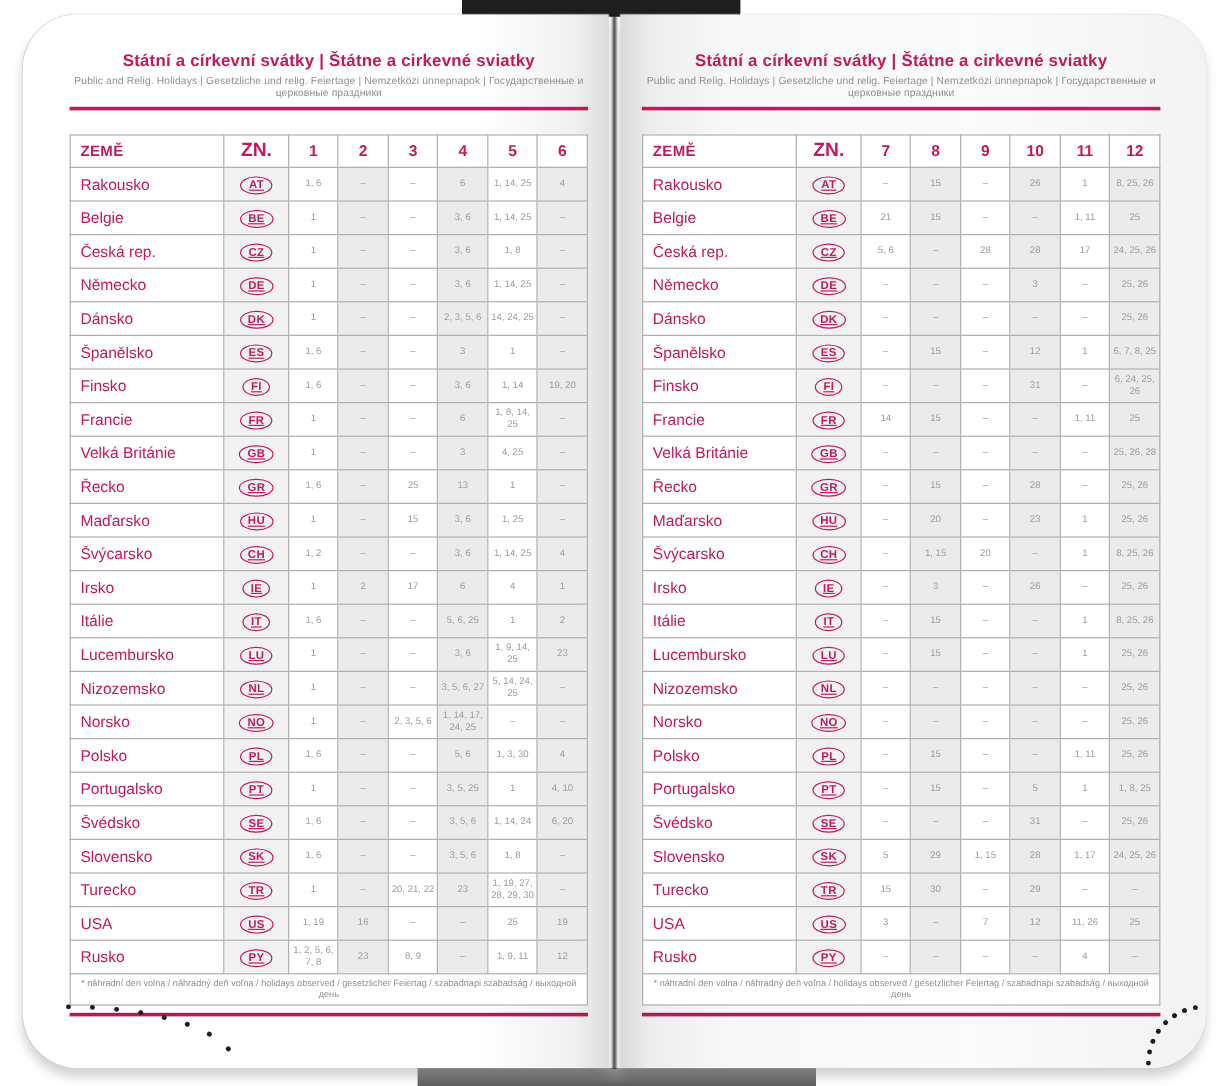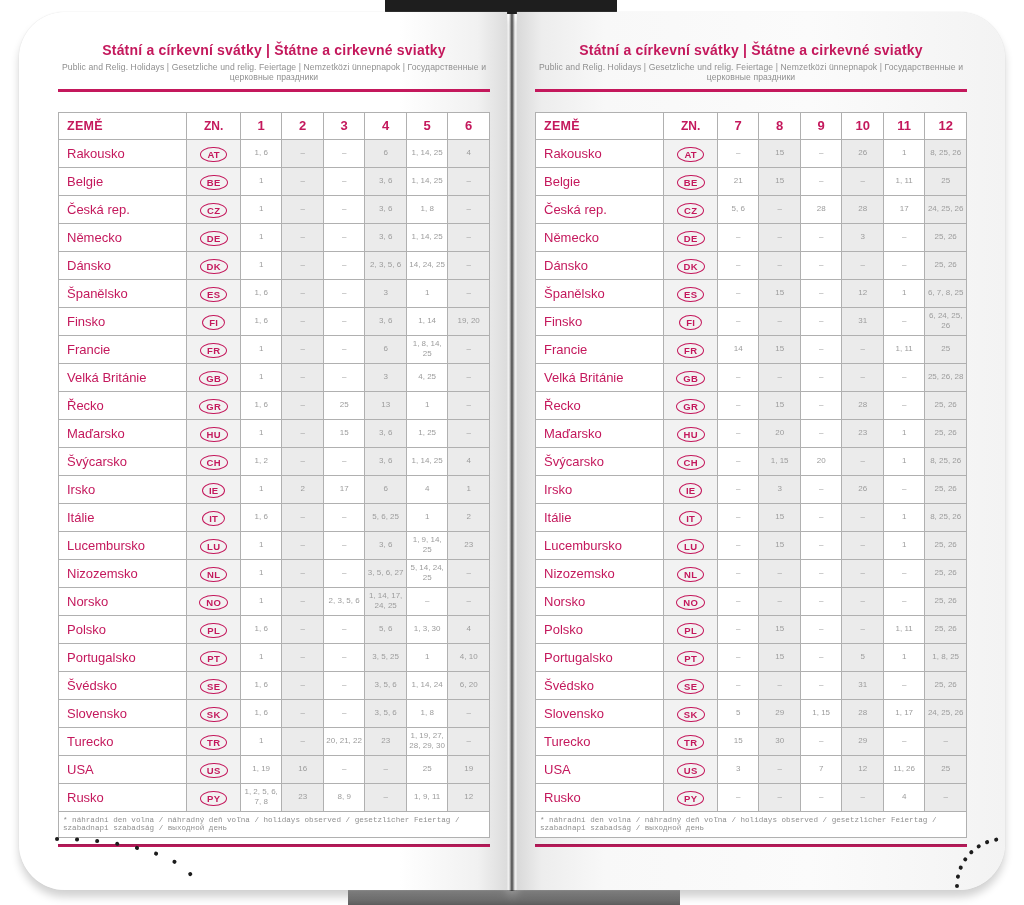--- a/index.html
+++ b/index.html
@@ -42,33 +42,33 @@
   .title{color:var(--accent);font-size:14px;font-weight:bold;text-align:center;
     letter-spacing:0.2px;line-height:1.15;}
   .subtitle{color:var(--muted-text);font-size:8.6px;text-align:center;margin-top:4px;
     letter-spacing:0.1px;}
   .rule-top{height:2.5px;background:var(--accent);margin-top:7px;}
 
   table.holiday-table{width:100%;border-collapse:collapse;table-layout:fixed;margin-top:20px;}
   table.holiday-table th, table.holiday-table td{border:1px solid var(--border);}
   thead th{height:27px;background:#ffffff;color:var(--accent);font-size:13px;font-weight:bold;}
   th.th-country{text-align:left;padding-left:8px;font-size:12.5px;letter-spacing:0.3px;}
-  th.th-code{font-size:12px;}
+  th.th-code{font-size:16px;}
   tbody tr{height:28px;}
   td.country{background:#ffffff;color:var(--accent);font-weight:normal;font-size:13px;
     padding-left:8px;white-space:nowrap;}
   td.code{background:var(--zn-bg);text-align:center;}
   .badge{display:inline-block;border:1.5px solid var(--accent);border-radius:50%;
     color:var(--accent);font-size:9.5px;font-weight:bold;padding:1px 6px;line-height:1.2;
-    letter-spacing:0.3px;}
+    letter-spacing:0.3px;text-decoration:underline;}
   td.val{background:#ffffff;color:var(--cell-text);font-size:8px;text-align:center;
     padding:0 2px;line-height:1.25;}
   td.val.shade{background:var(--shade-bg);}
   td.footnote{height:26px;background:#ffffff;color:var(--muted-text);font-size:7.6px;
-    text-align:left;padding:0 4px;font-family:Liberation Mono, monospace;}
+    text-align:center;padding:0 4px;}
   .rule-bottom{height:3px;margin-top:6px;
     background:linear-gradient(to bottom,var(--rule-dark),var(--accent));}
 
   
   .perf{position:absolute;z-index:10;}
   .perf path{fill:none;stroke:#1c1c1c;stroke-width:4;stroke-linecap:round;}
 </style>
 </head>
 <body>
 

